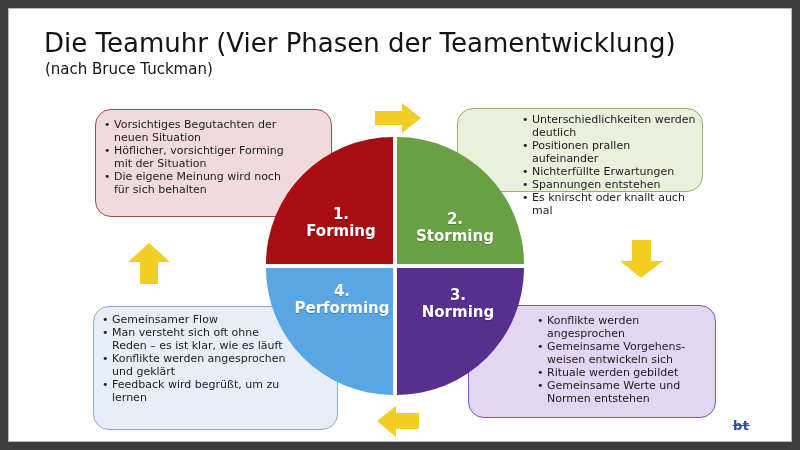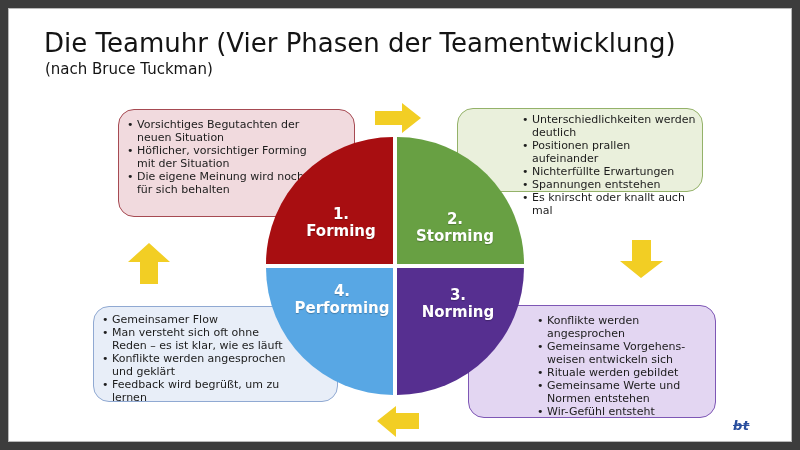--- a/index.html
+++ b/index.html
@@ -24,42 +24,42 @@
     position:absolute;border-radius:16px;border:1.5px solid;z-index:8;
     box-sizing:border-box;
   }
   .box ul{
     margin:0;list-style:none;font-size:11px;line-height:13px;color:#1c1c1c;
   }
   .box li{
     padding-left:10px;text-indent:-10px;white-space:pre-line;
   }
   .box li::before{content:"• ";}
-  .box-forming{left:95px;top:109px;width:237px;height:108px;background:#f1dade;border-color:#a64a52;margin-left:23px;}
+  .box-forming{left:95px;top:109px;width:237px;height:108px;background:#f1dade;border-color:#a64a52;}
   .box-forming ul{padding:8px 6px 0 8px;}
   .box-storming{left:457px;top:108px;width:246px;height:84px;background:#eaf0dc;border-color:#94b269;}
   .box-storming ul{padding:4px 4px 0 64px;}
-  .box-performing{left:93px;top:306px;width:245px;height:96px;background:#e8eef8;border-color:#90a9d2;}
+  .box-performing{left:93px;top:306px;width:245px;height:124px;background:#e8eef8;border-color:#90a9d2;}
   .box-performing ul{padding:6px 6px 0 8px;}
   .box-norming{left:468px;top:305px;width:248px;height:113px;background:#e3d6f2;border-color:#7e57b5;}
   .box-norming ul{padding:8px 4px 0 68px;}
   .wheel-svg{position:absolute;left:0;top:0;z-index:10;}
   .qlabel{
     position:absolute;width:120px;text-align:center;z-index:20;
     color:#ffffff;font-size:15px;font-weight:bold;line-height:17px;
     text-shadow:0 1px 1px rgba(0,0,0,0.25);
   }
   .qlabel span{display:block;}
   .lbl-forming{left:281px;top:206px;}
   .lbl-storming{left:395px;top:211px;}
   .lbl-performing{left:282px;top:283px;}
   .lbl-norming{left:398px;top:287px;}
   .logo{
     position:absolute;left:733px;top:418px;z-index:30;
-    font-size:13px;font-weight:bold;font-style:italic;color:#2a4f9e;
+    font-size:13px;font-weight:bold;color:#2a4f9e;
     letter-spacing:0.5px;text-decoration:line-through;
   }
 </style>
 </head>
 <body>
 
 <div class="stage">
 
   <div class="title">Die Teamuhr (Vier Phasen der Teamentwicklung)</div>
   <div class="subtitle">(nach Bruce Tuckman)</div>
@@ -102,21 +102,20 @@
 
   <div class="box box-norming">
     <ul>
       <li>Konflikte werden
 angesprochen</li>
       <li>Gemeinsame Vorgehens-
 weisen entwickeln sich</li>
       <li>Rituale werden gebildet</li>
       <li>Gemeinsame Werte und
 Normen entstehen</li>
-      <li>Wir-Gefühl entsteht</li>
     </ul>
   </div>
 
   <svg class="wheel-svg" width="800" height="450" viewBox="0 0 800 450">
     <path d="M393,264 L266,264 A127,127 0 0 1 393,137 Z" fill="#a80e11"></path>
     <path d="M397,264 L397,137 A127,127 0 0 1 524,264 Z" fill="#68a043"></path>
     <path d="M397,268 L524,268 A127,127 0 0 1 397,395 Z" fill="#562f90"></path>
     <path d="M393,268 L393,395 A127,127 0 0 1 266,268 Z" fill="#58a7e4"></path>
 
     <path d="M375,111 H402 V103 L421,118 L402,133 V125 H375 Z" fill="#f2ce24"></path>

